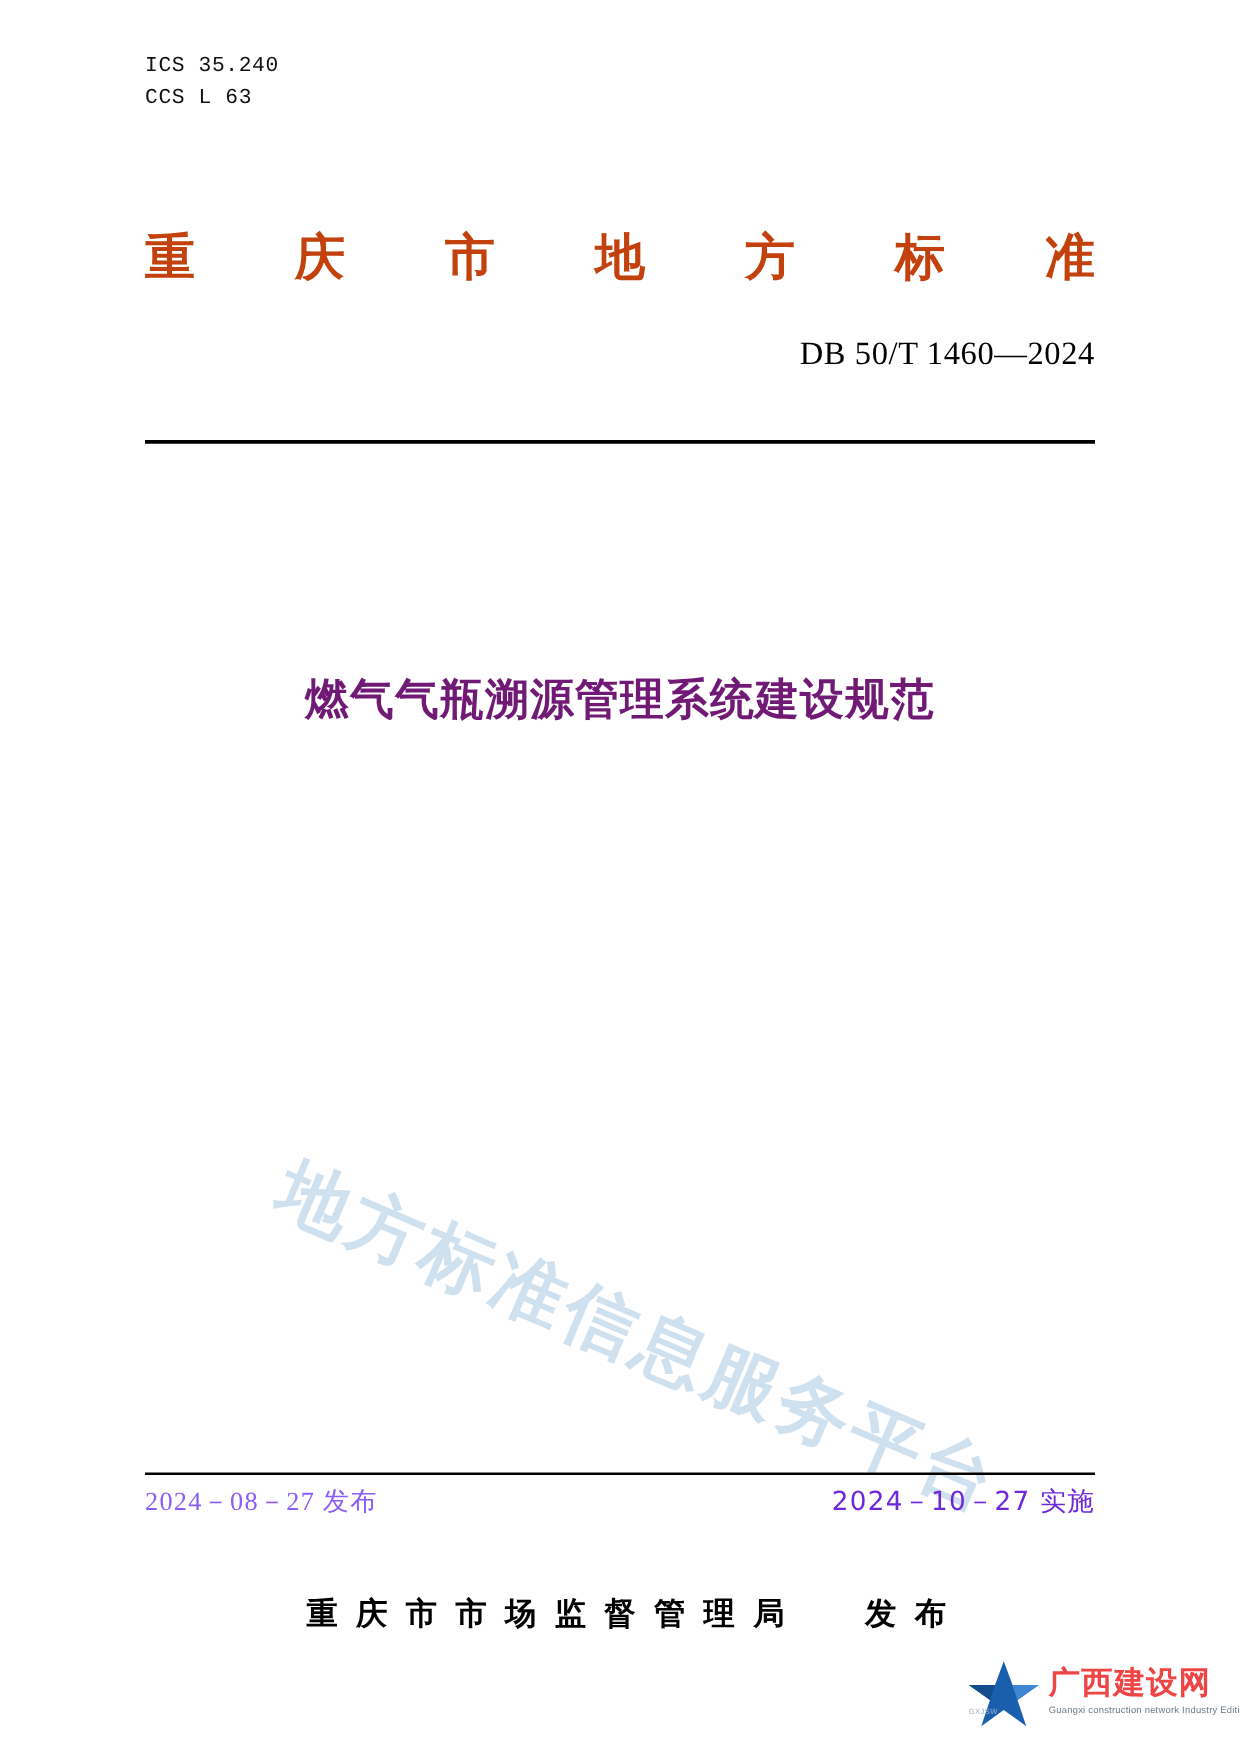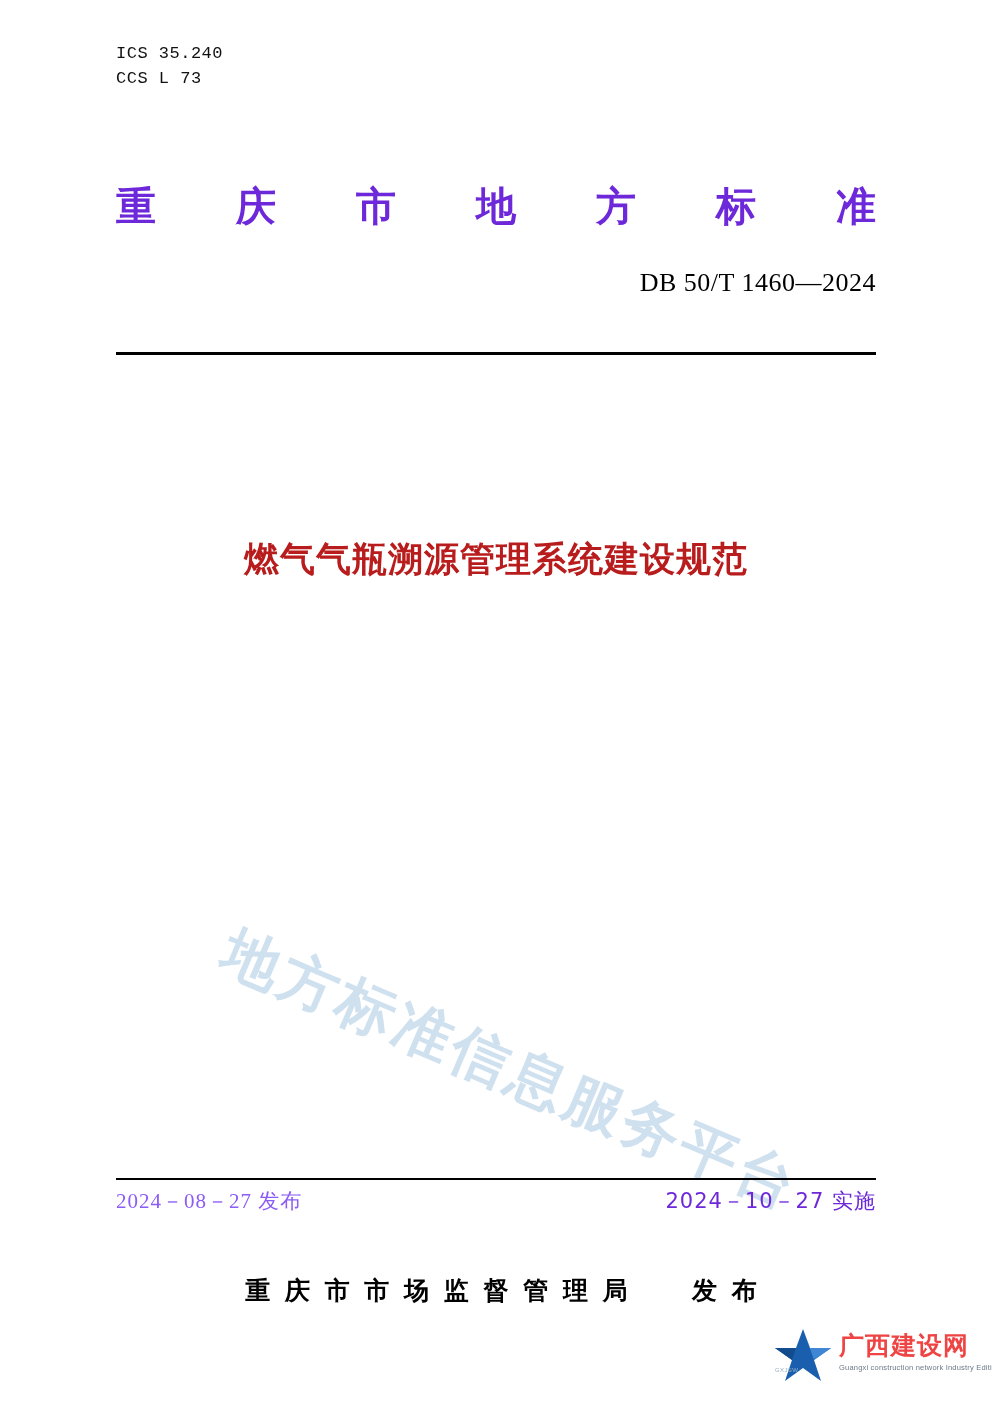--- a/index.html
+++ b/index.html
@@ -51,21 +51,21 @@
     position: absolute;
     left: 116px;
     right: 116px;
     top: 186px;
     font-family: "DejaVu Sans", sans-serif;
     font-weight: bold;
     font-size: 40px;
     line-height: 1;
     text-align: justify;
     text-align-last: justify;
-    color: #6d28d9;
+    color: #c2410c;
   }
 
   .std-number {
     position: absolute;
     right: 116px;
     top: 268px;
     font-family: "Liberation Serif", serif;
     font-size: 26px;
     letter-spacing: 0.5px;
     color: #000;
@@ -84,21 +84,21 @@
   .doc-title {
     position: absolute;
     left: 116px;
     right: 116px;
     top: 536px;
     text-align: center;
     font-family: "DejaVu Sans", sans-serif;
     font-weight: bold;
     font-size: 35px;
     letter-spacing: 1px;
-    color: #b91c1c;
+    color: #701a75;
   }
 
   
   .watermark {
     position: absolute;
     left: 225px;
     top: 820px;
     width: 620px;
     height: 330px;
     pointer-events: none;
@@ -209,21 +209,21 @@
     white-space: nowrap;
   }
 </style>
 </head>
 <body>
 
 <div class="page">
 
   <div class="ics-block">
     <div class="ics-line">ICS 35.240</div>
-    <div class="ics-line">CCS L 73</div>
+    <div class="ics-line">CCS L 63</div>
   </div>
 
 
   <div class="std-title-cn">重 庆 市 地 方 标 准</div>
 
   <div class="std-number">DB 50/T 1460—2024</div>
 
   <div class="rule-top"></div>
 
   <div class="doc-title">燃气气瓶溯源管理系统建设规范</div>

